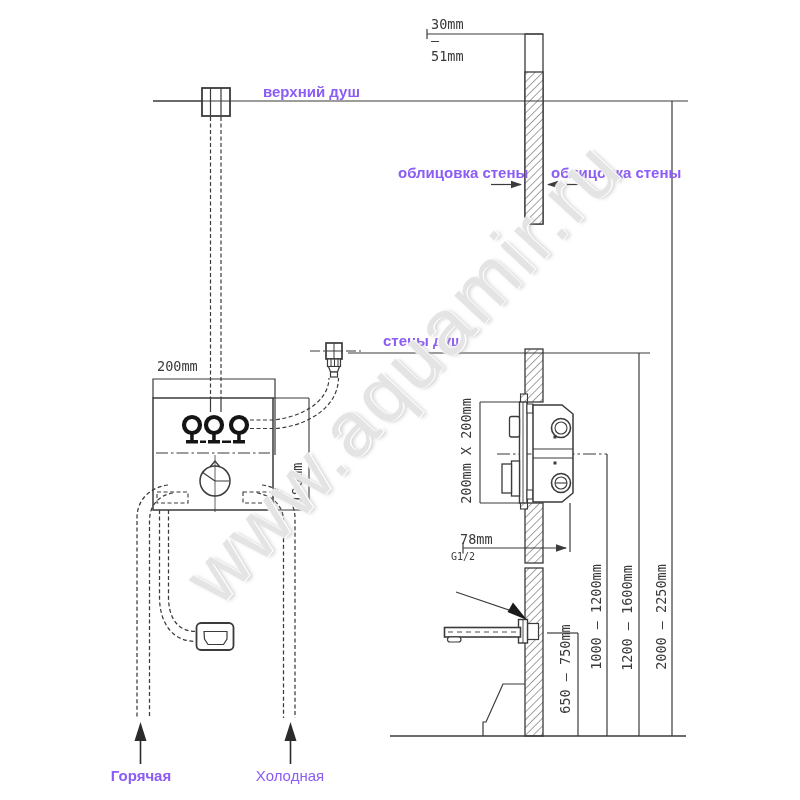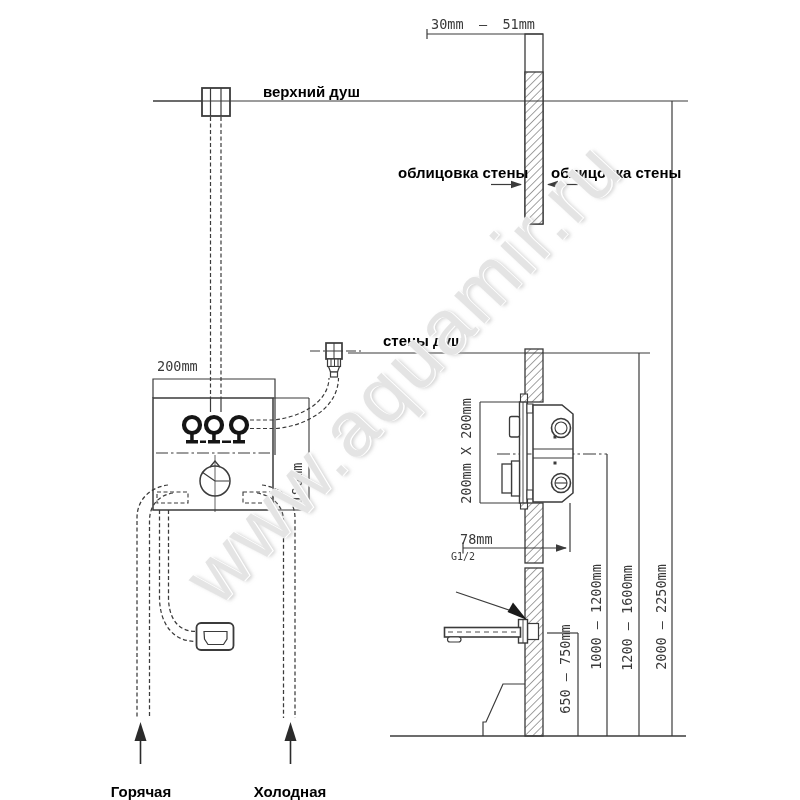--- a/index.html
+++ b/index.html
@@ -1,23 +1,23 @@
 <!DOCTYPE html>
 <html><head>
 <meta charset="utf-8">
 <style>
   html,body{margin:0;padding:0;background:#fff;}
   #stage{position:relative;width:800px;height:800px;background:#ffffff;overflow:hidden;
          font-family:"Liberation Sans",sans-serif;}
   #stage svg{position:absolute;left:0;top:0;}
-  .lbl{position:absolute;font:600 15px "Liberation Sans",sans-serif;color:#000000;white-space:nowrap;z-index:3;}
+  .lbl{position:absolute;font:600 15px "Liberation Sans",sans-serif;color:#8b5cf6;white-space:nowrap;z-index:3;}
   .mono{font-family:"DejaVu Sans Mono",monospace;font-weight:400;font-size:13.5px;color:#3a3a3a;}
   .vert{transform:translate(-50%,-50%) rotate(-90deg);transform-origin:center;}
-  .ctr{transform:translateX(-50%);margin-top:16px;}
-  .dimrow{position:absolute;display:flex;justify-content:space-between;z-index:3;}
+  .ctr{transform:translateX(-50%);}
+  .dimrow{position:absolute;display:flex;justify-content:flex-end;z-index:3;flex-direction:column;}
   #watermark{position:absolute;left:403px;top:372px;z-index:4;
      transform:translate(-50%,-50%) rotate(-47deg);
      font:400 78px "Liberation Sans",sans-serif;letter-spacing:3px;
      color:#e4e4e4;
      text-shadow:1px 1px 0 #ffffff,2px 3px 4px rgba(175,175,175,.55),-1px -1px 1px rgba(255,255,255,.95);
      white-space:nowrap;pointer-events:none;}
 </style>
 </head>
 <body>
 
@@ -207,17 +207,17 @@
   <div class="lbl mono vert" style="left:565px;top:669px;">650 — 750mm</div>
 
   <div class="lbl mono vert" style="left:596px;top:617px;">1000 — 1200mm</div>
 
   <div class="lbl mono vert" style="left:627px;top:618px;">1200 — 1600mm</div>
 
   <div class="lbl mono vert" style="left:661px;top:617px;">2000 — 2250mm</div>
 
   <div class="lbl ctr" style="left:141px;top:767px;font-weight:600;">Горячая</div>
 
-  <div class="lbl ctr" style="left:290px;top:767px;font-weight:700;">Холодная</div>
+  <div class="lbl ctr" style="left:290px;top:767px;font-weight:400;">Холодная</div>
 
   <div id="watermark">www.aquamir.ru</div>
 
 </div>
 
 </body></html>

